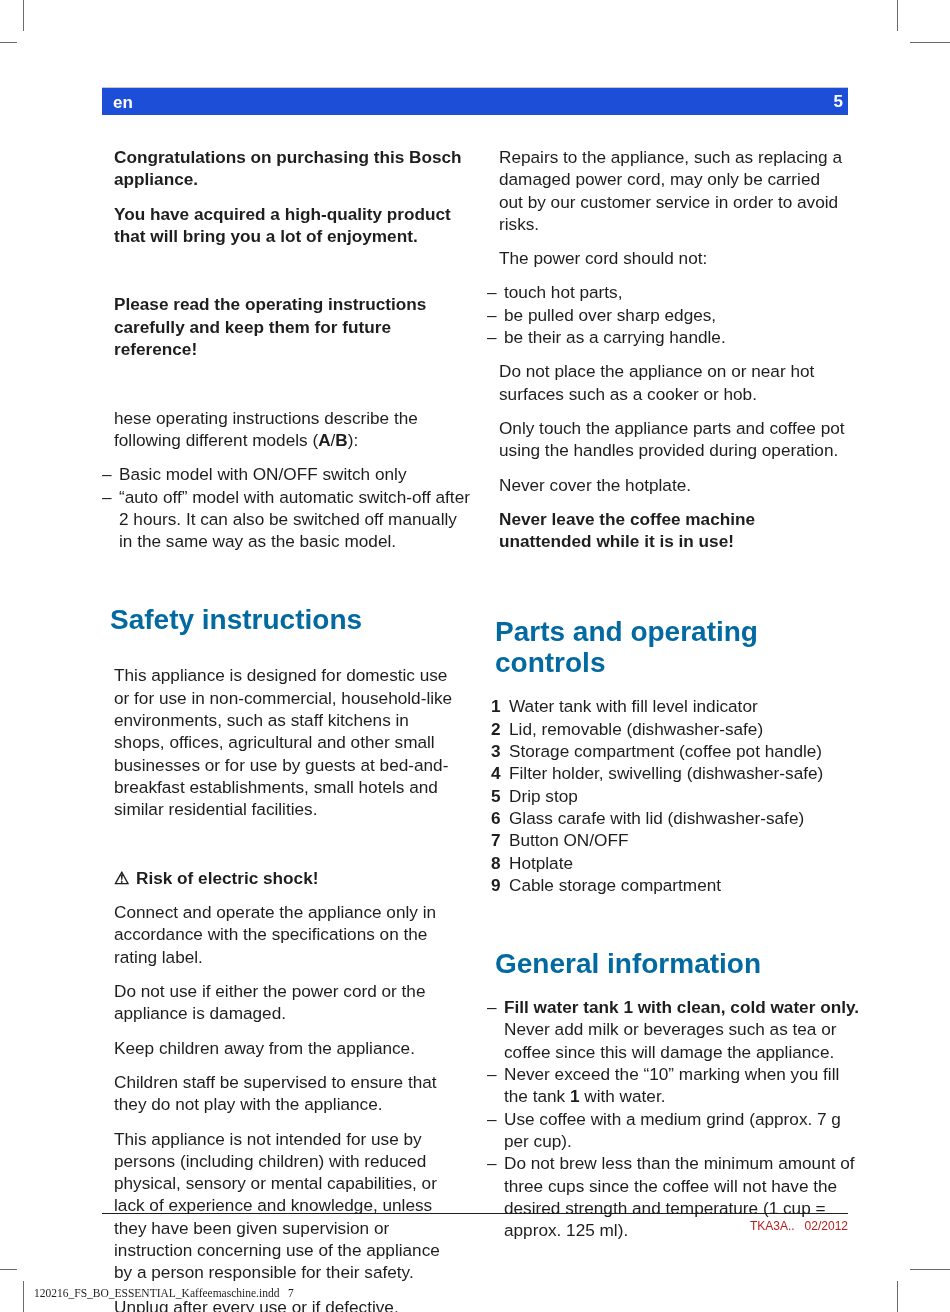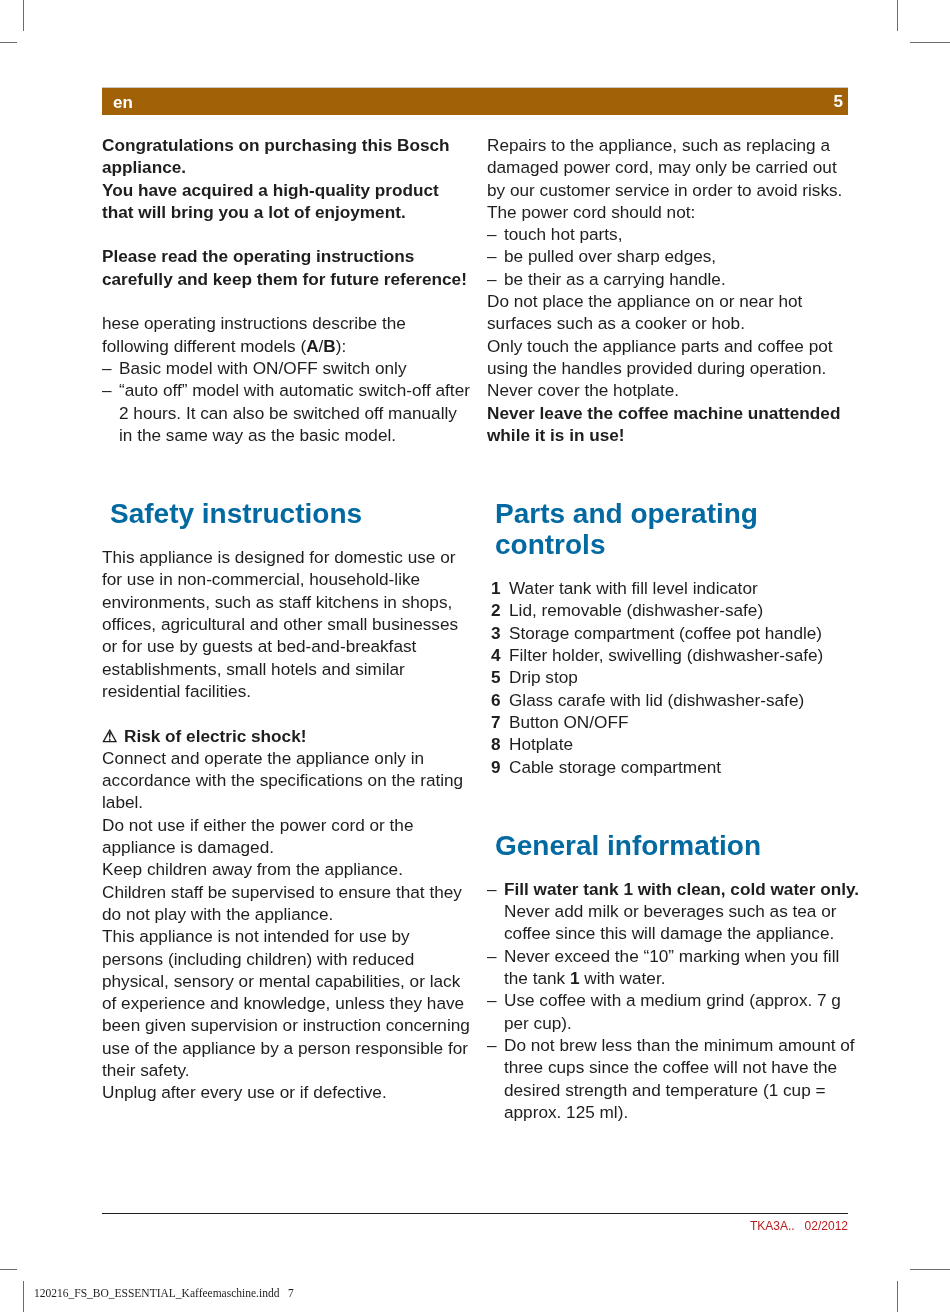--- a/index.html
+++ b/index.html
@@ -2,27 +2,27 @@
 <html><head>
 <meta charset="utf-8">
 <style>
   html, body { margin: 0; padding: 0; background: #ffffff; }
   body { width: 950px; height: 1312px; position: relative; overflow: hidden;
          font-family: "Liberation Sans", sans-serif; color: #1e1e1e; }
   .crop { position: absolute; background: #6b6b6b; }
   .crop.v { width: 1px; }
   .crop.h { height: 1px; }
   .header-bar { position: absolute; left: 102px; top: 87px; width: 746px; height: 28px;
-                background: #a16207; border-top: 1px solid #c8c8c8; box-sizing: border-box; }
+                background: #1d4ed8; border-top: 1px solid #c8c8c8; box-sizing: border-box; }
   .header-lang { position: absolute; left: 11px; top: 5px; color: #ffffff; font-weight: bold; font-size: 17px; }
   .header-page { position: absolute; right: 5px; top: 4px; color: #ffffff; font-weight: bold; font-size: 17px; }
   .col { position: absolute; top: 134px; font-size: 17.2px; line-height: 22.3px; }
   .col-left { left: 102px; width: 372px; }
   .col-right { left: 487px; width: 372px; }
-  p { margin: 0; }
+  p { margin: 12px; }
   .b { font-weight: bold; }
   .gap { height: 22.3px; }
   .dash-list { margin: 0; padding: 0; list-style: none; }
   .dash-list li { position: relative; padding-left: 17px; }
   .dash-list li .dash { position: absolute; left: 0; top: 0; }
   .h2 { font-size: 28px; font-weight: bold; line-height: 31px; margin: 8px; color: #0369a1; }
   .num-list { margin: 0; padding: 0; list-style: none; }
   .num-list li { position: relative; padding-left: 22px; }
   .num-list li .num { position: absolute; left: 4px; top: 0; font-weight: bold; }
   .warn-icon { display: inline-block; width: 22px; }

